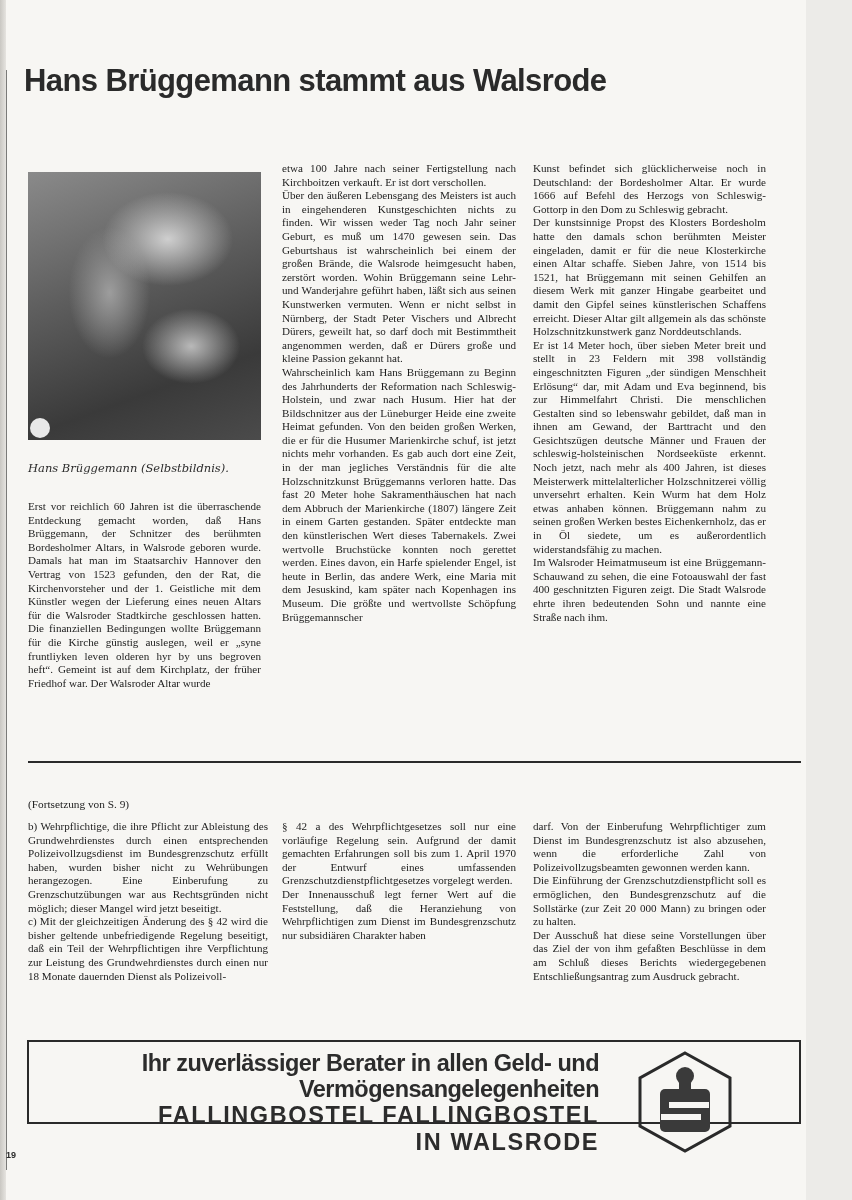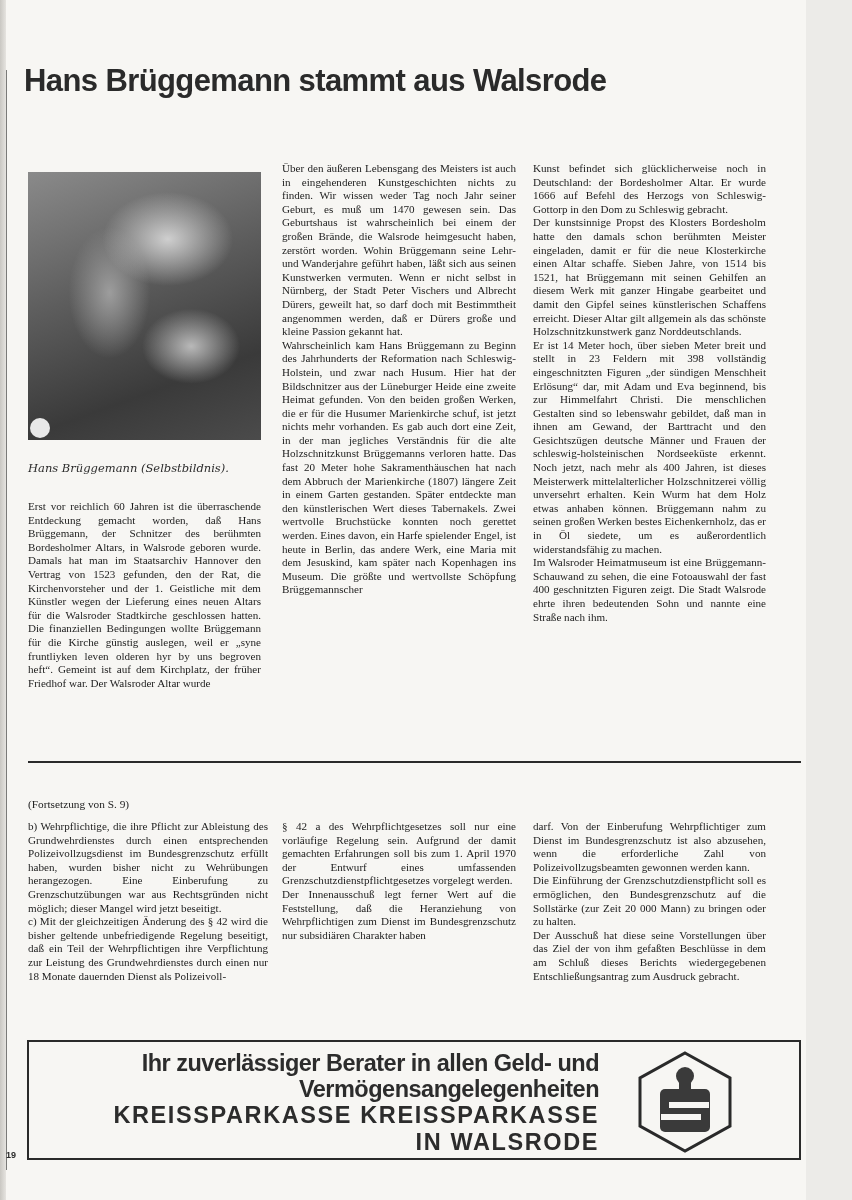--- a/index.html
+++ b/index.html
@@ -59,21 +59,21 @@
   .divider {
     position: absolute; left: 28px; top: 761px; width: 773px; height: 2px; background: #2a2a2a;
   }
   .continued {
     position: absolute; left: 28px; top: 798px; font-size: 11.3px; font-family: "Liberation Serif", serif;
   }
   .col4 { left: 28px; top: 820px; width: 240px; }
   .col5 { left: 282px; top: 820px; width: 234px; }
   .col6 { left: 533px; top: 820px; width: 233px; }
   .ad {
-    position: absolute; left: 27px; top: 1040px; width: 774px; height: 120px;
+    position: absolute; left: 27px; top: 1040px; width: 774px; height: 84px;
     border: 2px solid #2a2a2a; box-sizing: border-box;
   }
   .ad-text {
     position: absolute; right: 200px; top: 8px; text-align: right;
     font-family: "Liberation Sans", sans-serif; font-weight: bold; color: #2c2c2c;
   }
   .ad-line1, .ad-line2 { font-size: 23.5px; line-height: 26px; letter-spacing: -0.5px; }
   .ad-line3, .ad-line4 { font-size: 23.5px; line-height: 27px; letter-spacing: 1.6px; }
   .ad-logo { position: absolute; left: 605px; top: 8px; width: 102px; height: 104px; }
   .page-number {
@@ -93,20 +93,21 @@
 
 <div class="photo">
   <div class="photo-dot"></div>
 </div>
 <div class="caption">Hans Brüggemann (Selbstbildnis).</div>
 
 <div class="col col1">
   <p>Erst vor reichlich 60 Jahren ist die überraschende Entdeckung gemacht worden, daß Hans Brüggemann, der Schnitzer des berühmten Bordesholmer Altars, in Walsrode geboren wurde. Damals hat man im Staatsarchiv Hannover den Vertrag von 1523 gefunden, den der Rat, die Kirchenvorsteher und der 1. Geistliche mit dem Künstler wegen der Lieferung eines neuen Altars für die Walsroder Stadtkirche geschlossen hatten. Die finanziellen Bedingungen wollte Brüggemann für die Kirche günstig auslegen, weil er „syne fruntliyken leven olderen hyr by uns begroven heft“. Gemeint ist auf dem Kirchplatz, der früher Friedhof war. Der Walsroder Altar wurde</p>
 </div>
 <div class="col col2">
+  <p>etwa 100 Jahre nach seiner Fertigstellung nach Kirchboitzen verkauft. Er ist dort verschollen.</p>
   <p>Über den äußeren Lebensgang des Meisters ist auch in eingehenderen Kunstgeschichten nichts zu finden. Wir wissen weder Tag noch Jahr seiner Geburt, es muß um 1470 gewesen sein. Das Geburtshaus ist wahrscheinlich bei einem der großen Brände, die Walsrode heimgesucht haben, zerstört worden. Wohin Brüggemann seine Lehr- und Wanderjahre geführt haben, läßt sich aus seinen Kunstwerken vermuten. Wenn er nicht selbst in Nürnberg, der Stadt Peter Vischers und Albrecht Dürers, geweilt hat, so darf doch mit Bestimmtheit angenommen werden, daß er Dürers große und kleine Passion gekannt hat.</p>
   <p>Wahrscheinlich kam Hans Brüggemann zu Beginn des Jahrhunderts der Reformation nach Schleswig-Holstein, und zwar nach Husum. Hier hat der Bildschnitzer aus der Lüneburger Heide eine zweite Heimat gefunden. Von den beiden großen Werken, die er für die Husumer Marienkirche schuf, ist jetzt nichts mehr vorhanden. Es gab auch dort eine Zeit, in der man jegliches Verständnis für die alte Holzschnitzkunst Brüggemanns verloren hatte. Das fast 20 Meter hohe Sakramenthäuschen hat nach dem Abbruch der Marienkirche (1807) längere Zeit in einem Garten gestanden. Später entdeckte man den künstlerischen Wert dieses Tabernakels. Zwei wertvolle Bruchstücke konnten noch gerettet werden. Eines davon, ein Harfe spielender Engel, ist heute in Berlin, das andere Werk, eine Maria mit dem Jesuskind, kam später nach Kopenhagen ins Museum. Die größte und wertvollste Schöpfung Brüggemannscher</p>
 </div>
 <div class="col col3">
   <p>Kunst befindet sich glücklicherweise noch in Deutschland: der Bordesholmer Altar. Er wurde 1666 auf Befehl des Herzogs von Schleswig-Gottorp in den Dom zu Schleswig gebracht.</p>
   <p>Der kunstsinnige Propst des Klosters Bordesholm hatte den damals schon berühmten Meister eingeladen, damit er für die neue Klosterkirche einen Altar schaffe. Sieben Jahre, von 1514 bis 1521, hat Brüggemann mit seinen Gehilfen an diesem Werk mit ganzer Hingabe gearbeitet und damit den Gipfel seines künstlerischen Schaffens erreicht. Dieser Altar gilt allgemein als das schönste Holzschnitzkunstwerk ganz Norddeutschlands.</p>
   <p>Er ist 14 Meter hoch, über sieben Meter breit und stellt in 23 Feldern mit 398 vollständig eingeschnitzten Figuren „der sündigen Menschheit Erlösung“ dar, mit Adam und Eva beginnend, bis zur Himmelfahrt Christi. Die menschlichen Gestalten sind so lebenswahr gebildet, daß man in ihnen am Gewand, der Barttracht und den Gesichtszügen deutsche Männer und Frauen der schleswig-holsteinischen Nordseeküste erkennt. Noch jetzt, nach mehr als 400 Jahren, ist dieses Meisterwerk mittelalterlicher Holzschnitzerei völlig unversehrt erhalten. Kein Wurm hat dem Holz etwas anhaben können. Brüggemann nahm zu seinen großen Werken bestes Eichenkernholz, das er in Öl siedete, um es außerordentlich widerstandsfähig zu machen.</p>
   <p>Im Walsroder Heimatmuseum ist eine Brüggemann-Schauwand zu sehen, die eine Fotoauswahl der fast 400 geschnitzten Figuren zeigt. Die Stadt Walsrode ehrte ihren bedeutenden Sohn und nannte eine Straße nach ihm.</p>
 </div>
 
@@ -124,21 +125,21 @@
 <div class="col col6">
   <p>darf. Von der Einberufung Wehrpflichtiger zum Dienst im Bundesgrenzschutz ist also abzusehen, wenn die erforderliche Zahl von Polizeivollzugsbeamten gewonnen werden kann.</p>
   <p>Die Einführung der Grenzschutzdienstpflicht soll es ermöglichen, den Bundesgrenzschutz auf die Sollstärke (zur Zeit 20 000 Mann) zu bringen oder zu halten.</p>
   <p>Der Ausschuß hat diese seine Vorstellungen über das Ziel der von ihm gefaßten Beschlüsse in dem am Schluß dieses Berichts wiedergegebenen Entschließungsantrag zum Ausdruck gebracht.</p>
 </div>
 
 <div class="ad">
   <div class="ad-text">
     <div class="ad-line1">Ihr zuverlässiger Berater in allen Geld- und</div>
     <div class="ad-line2">Vermögensangelegenheiten</div>
-    <div class="ad-line3">KREISSPARKASSE KREISSPARKASSE</div>
+    <div class="ad-line3">FALLINGBOSTEL FALLINGBOSTEL</div>
     <div class="ad-line4">IN WALSRODE</div>
   </div>
   <svg class="ad-logo" viewBox="0 0 100 104">
     <polygon points="50,3 95,28 95,76 50,101 5,76 5,28" fill="none" stroke="#2a2a2a" stroke-width="3"></polygon>
     <circle cx="50" cy="26" r="9" fill="#3a3a3a"></circle>
     <rect x="44" y="33" width="12" height="6" fill="#3a3a3a"></rect>
     <rect x="25" y="39" width="50" height="43" rx="5" fill="#3a3a3a"></rect>
     <rect x="34" y="52" width="40" height="6" fill="#f7f6f3"></rect>
     <rect x="26" y="64" width="40" height="6" fill="#f7f6f3"></rect>
   </svg>

